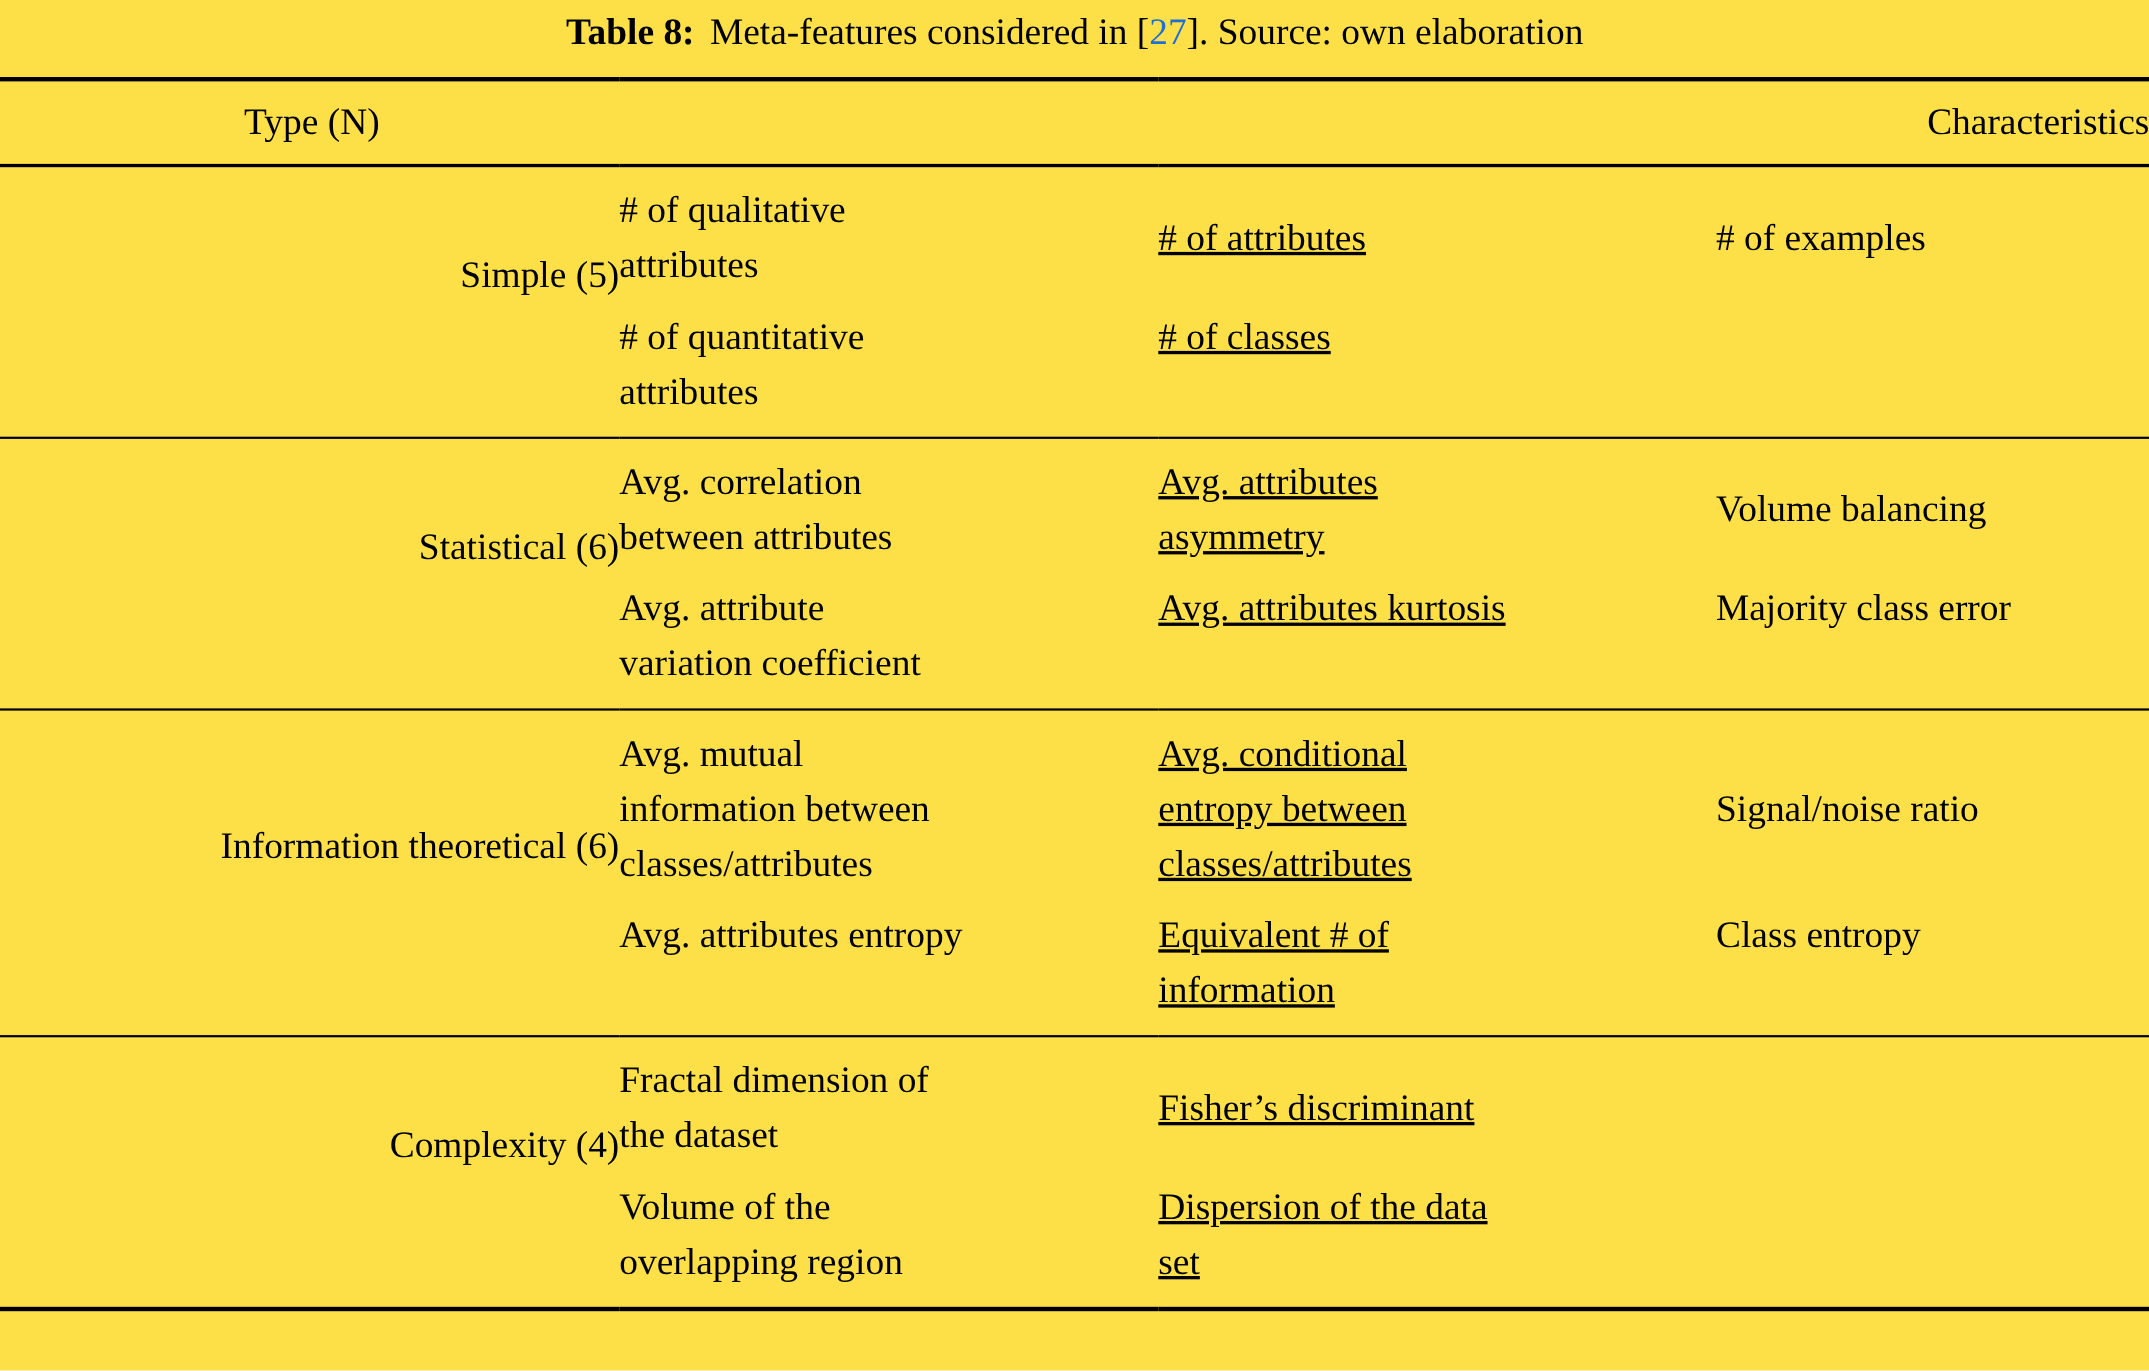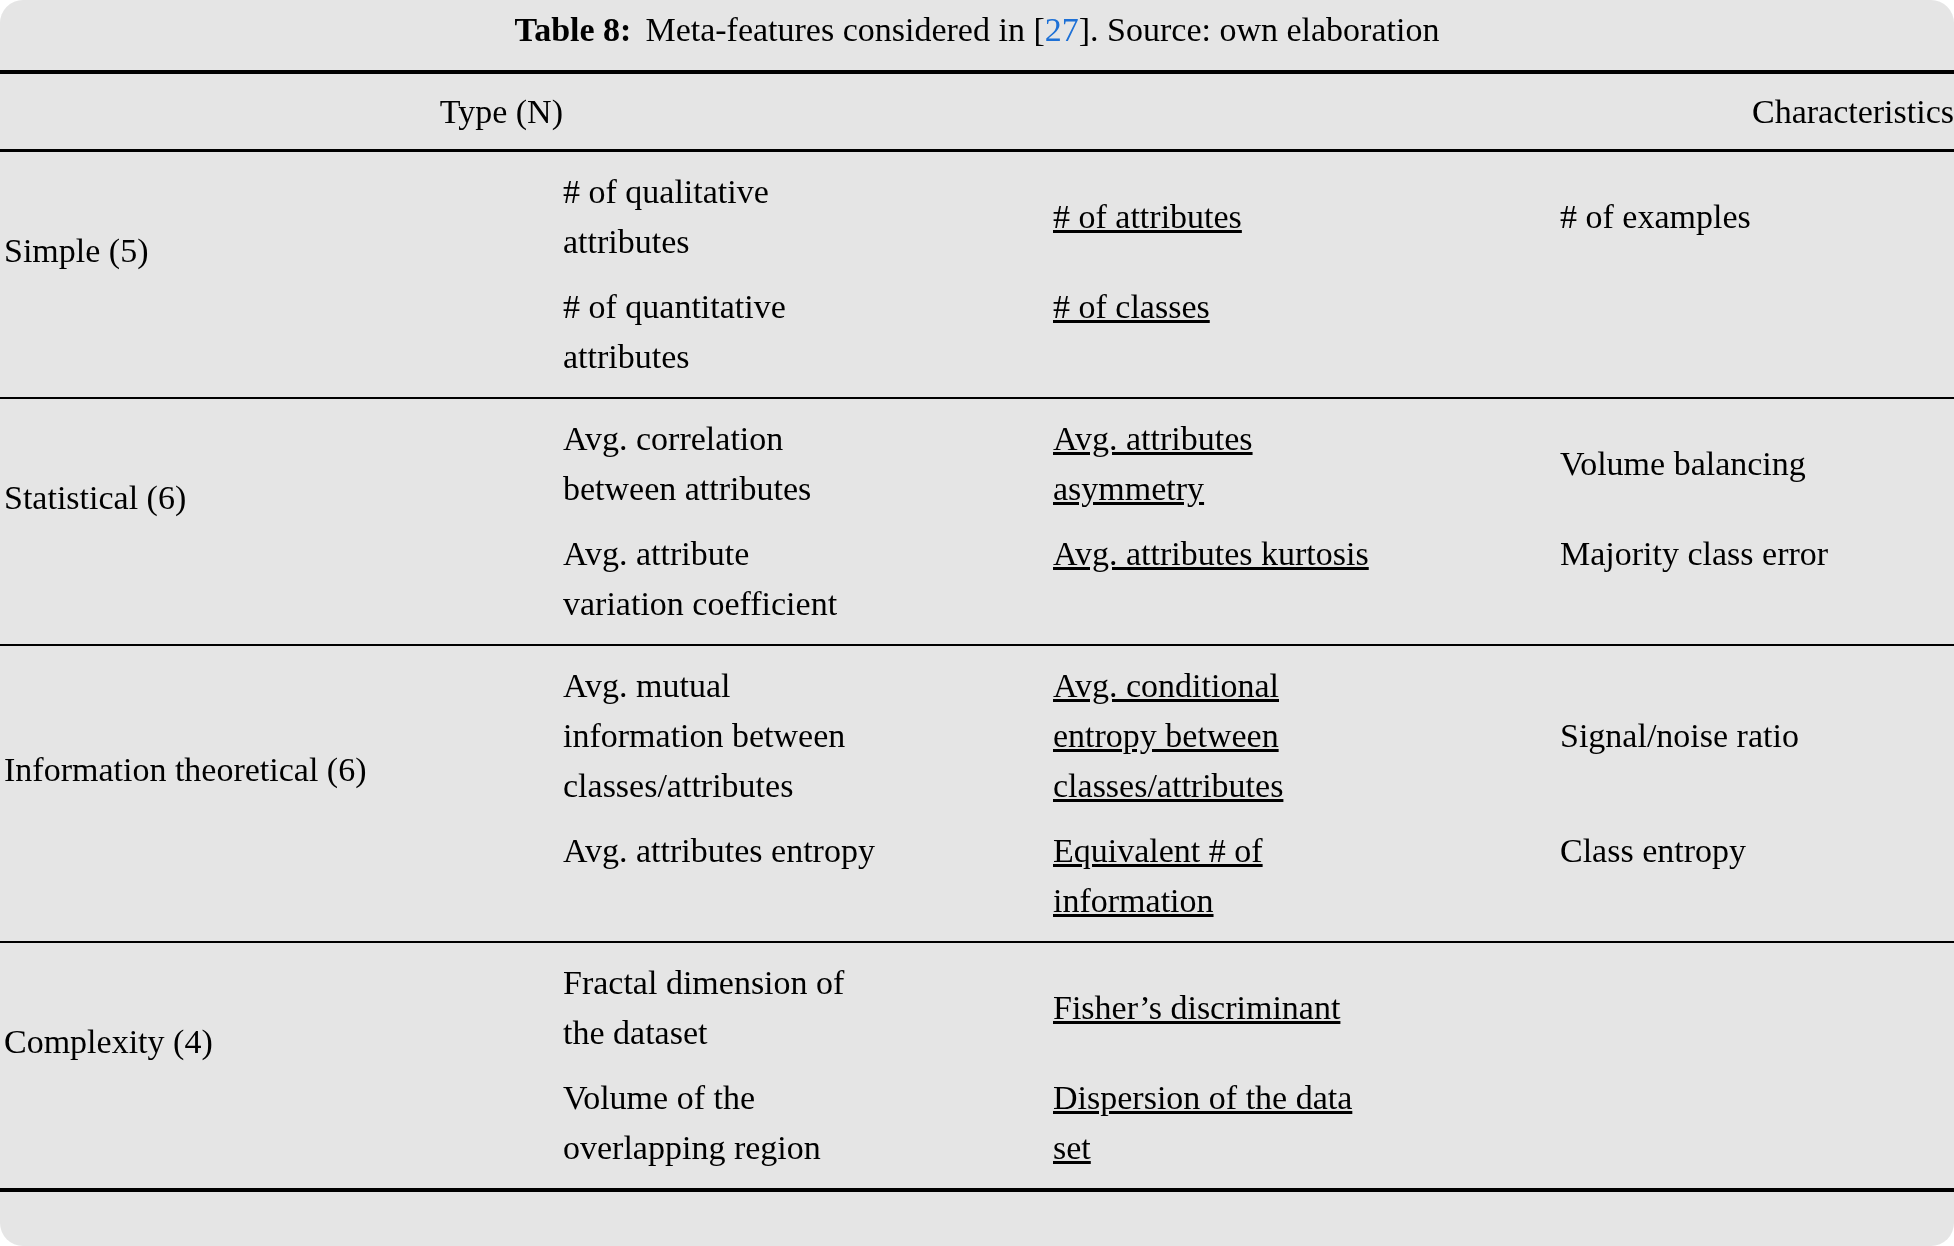--- a/index.html
+++ b/index.html
@@ -4,26 +4,25 @@
 <style>
   html, body {
     margin: 0;
     padding: 0;
     background: #ffffff;
     width: 1954px;
   }
   .page {
     width: 1954px;
     height: 1246px;
-    background: #e5e5e5;
+    background: #fde047;
     color: #000000;
     font-family: "Liberation Serif", "DejaVu Serif", serif;
     overflow: hidden;
     box-sizing: border-box;
-    border-radius: 23px;
   }
   
   .caption {
     text-align: center;
     font-size: 34px;
     line-height: 44px;
     margin: 6px 0 0 0;
     height: 64px;
     box-sizing: border-box;
     padding-top: 2px;
@@ -52,38 +51,39 @@
   col.c3 { width: 507px; }
   col.c4 { width: 394px; }
 
   thead th {
     font-weight: normal;
     font-size: 34px;
     padding: 13px 0 12px 0;
     border-bottom: 3px solid #000000;
   }
   thead th.type-h {
-    text-align: right;
+    text-align: center;
     padding-left: 4px;
   }
   thead th.chars-h {
     text-align: right;
   }
 
   tbody { border-top: 2px solid #000000; }
   tbody:first-of-type { border-top: none; }
 
   td {
     white-space: pre-line;
     vertical-align: top;
     padding: 0;
   }
   td.type {
     vertical-align: middle;
     padding-left: 4px;
+    text-align: right;
   }
   td.type .type-label {
     display: inline-block;
     transform: translateY(-24px);
   }
   tr.sub1 td.ch {
     vertical-align: middle;
     padding-top: 15px;
     padding-bottom: 6px;
   }

